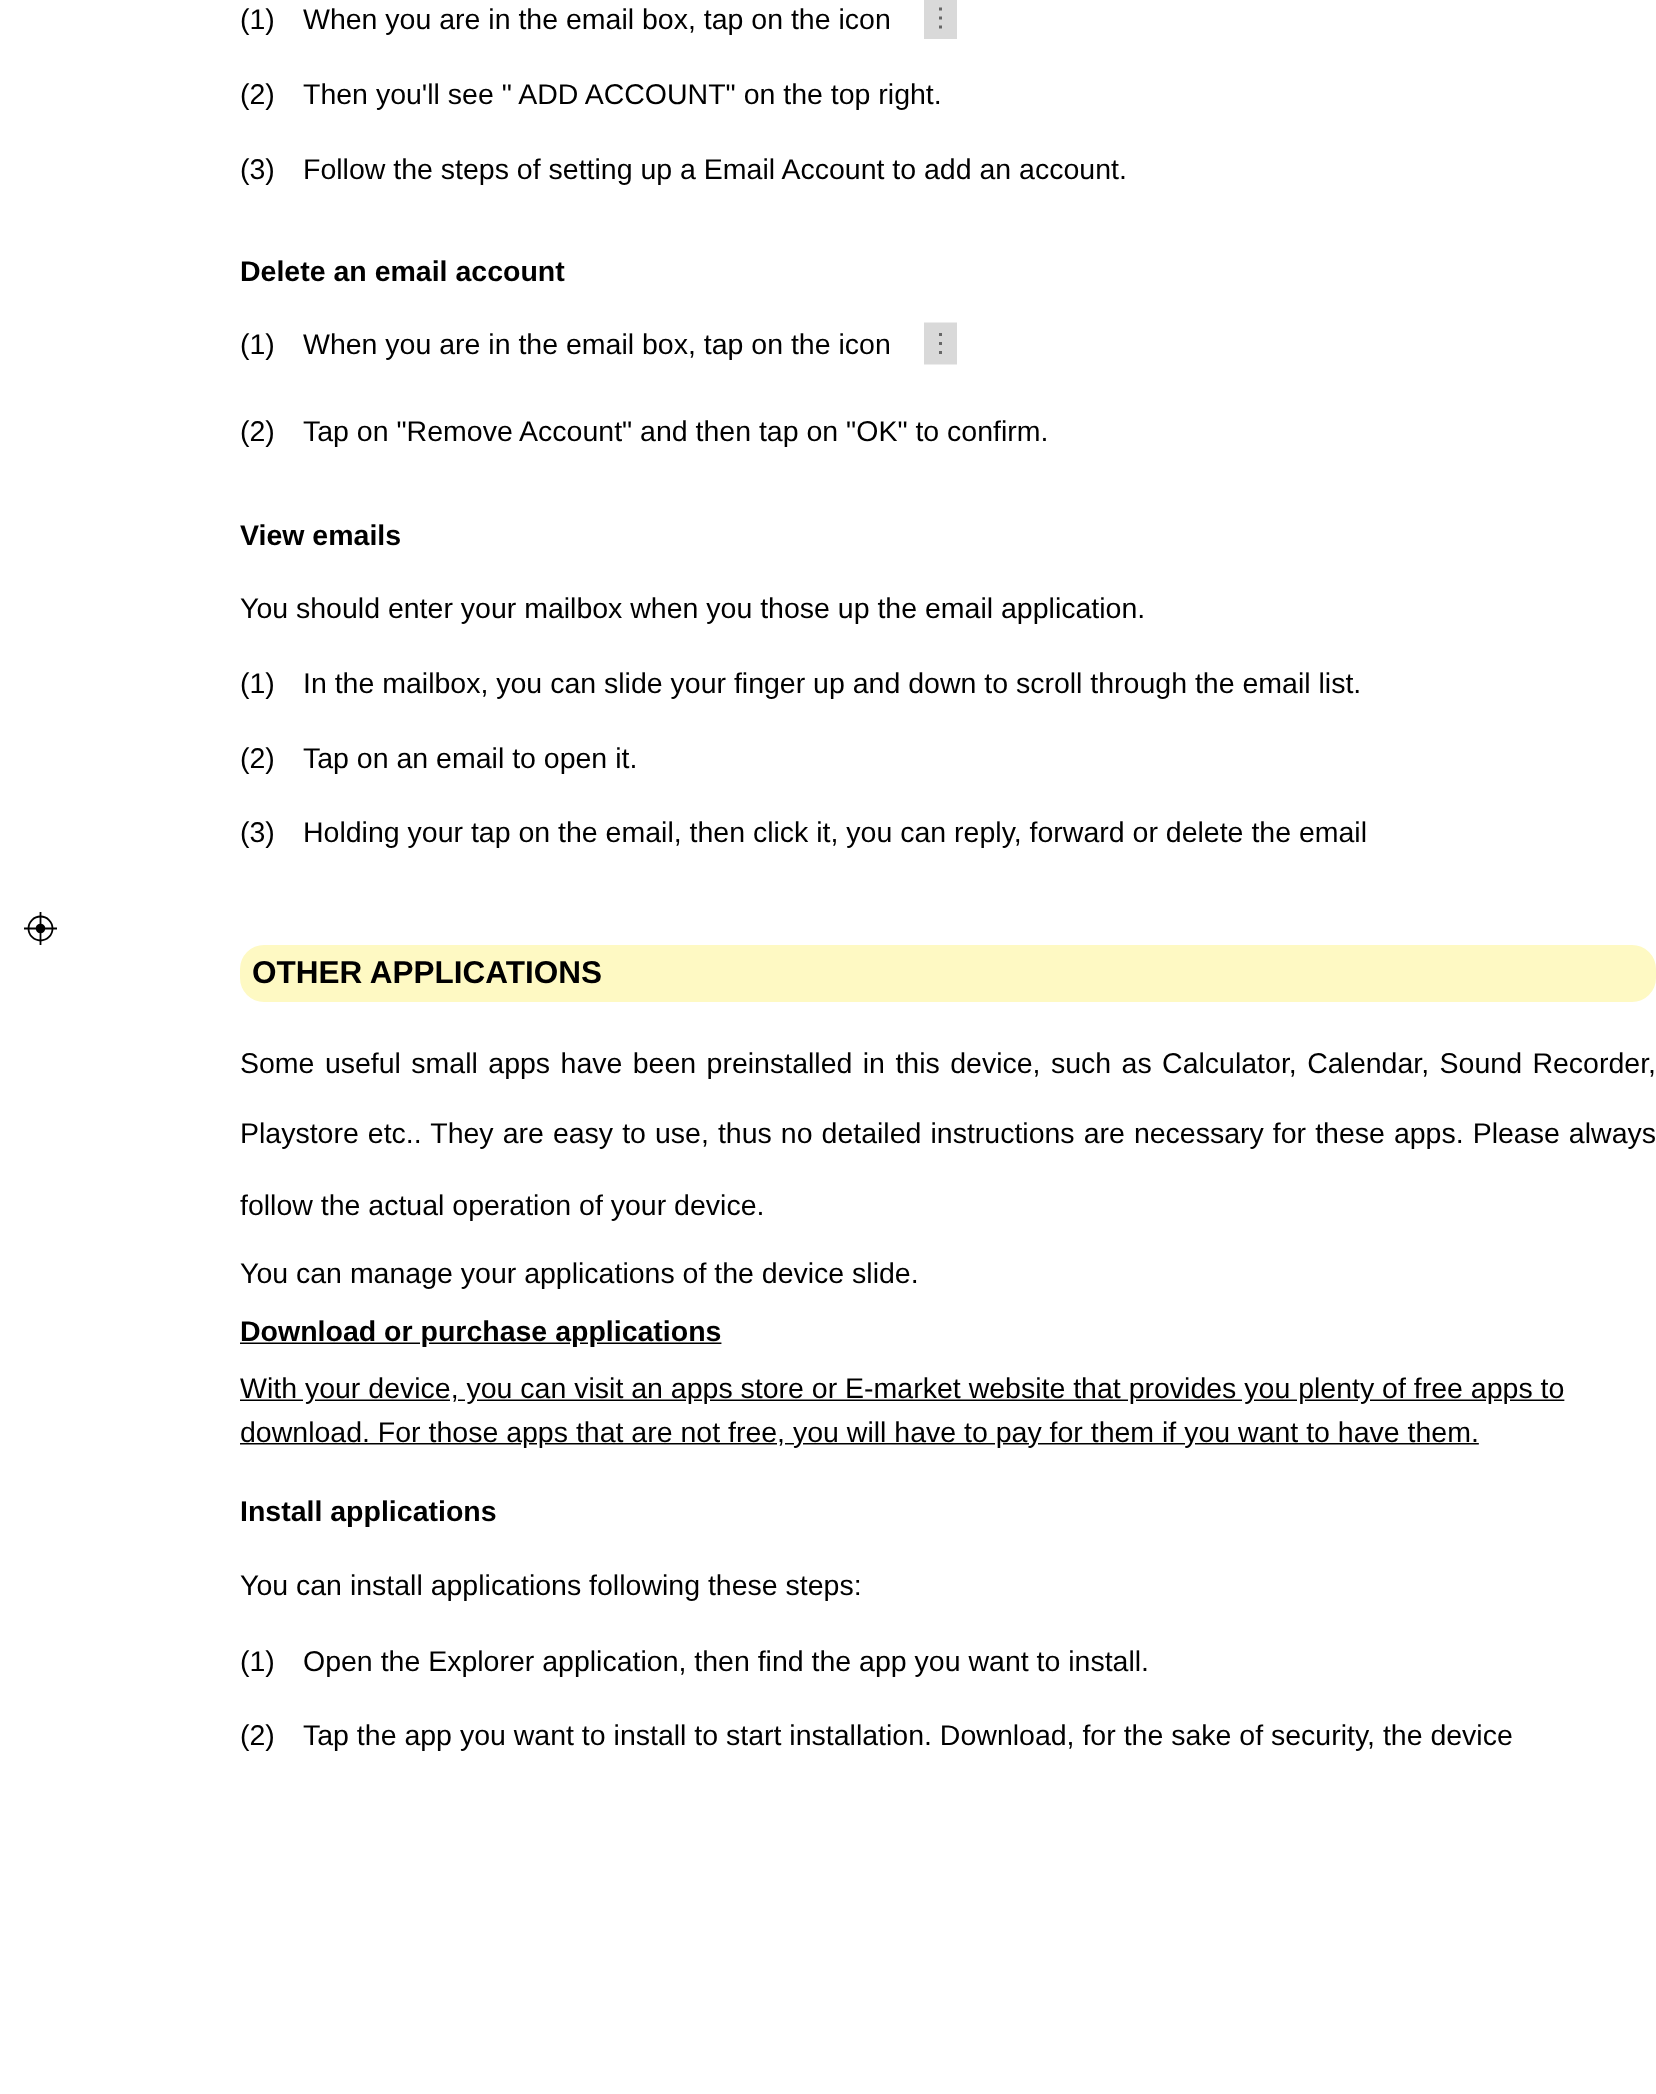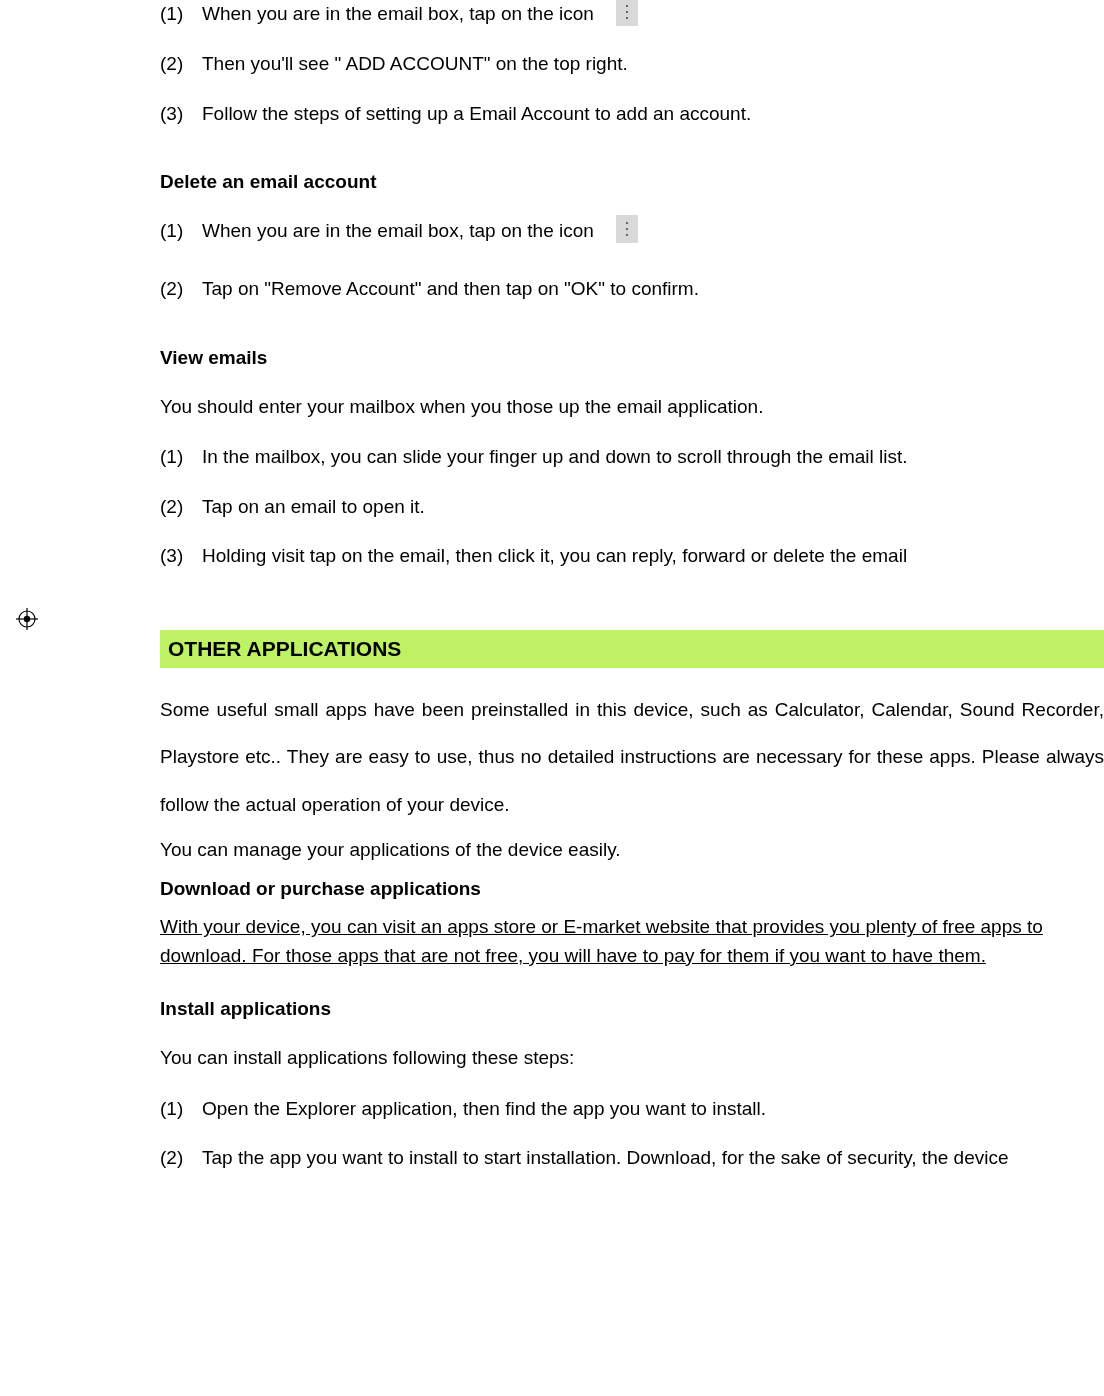--- a/index.html
+++ b/index.html
@@ -32,26 +32,27 @@
       align-items: center;
       flex-wrap: wrap;
       gap: 16px;
     }
     .heading-small {
       font-weight: bold;
       margin-top: 44px;
       margin-bottom: 24px;
     }
     .heading-bar {
-      background: #bef264;
+      background: #fef9c3;
       font-weight: bold;
       font-size: 21px;
       padding: 7px 8px;
       margin-top: 60px;
       margin-bottom: 18px;
+      border-radius: 16px;
     }
     .para {
       line-height: 1.5;
       margin-bottom: 10px;
     }
     .para-spaced {
       line-height: 2.5;
       margin-bottom: 8px;
     }
     .overflow-icon {
@@ -152,31 +153,31 @@
     </div>
     <div class="list-item">
       <div class="list-num">(2)</div>
       <div class="list-body">
           <span>Tap on an email to open it.</span>
         </div>
     </div>
     <div class="list-item">
       <div class="list-num">(3)</div>
       <div class="list-body">
-          <span>Holding visit tap on the email, then click it, you can reply, forward or delete the email</span>
+          <span>Holding your tap on the email, then click it, you can reply, forward or delete the email</span>
         </div>
     </div>
   </div>
 
   <div class="heading-bar">OTHER APPLICATIONS</div>
   <div class="para-spaced" style="text-align:justify;">Some useful small apps have been preinstalled in this device, such as Calculator, Calendar, Sound Recorder, Playstore etc.. They are easy to use, thus no detailed instructions are necessary for these apps. Please always follow the actual operation of your device.</div>
 
-  <div class="para">You can manage your applications of the device easily.</div>
+  <div class="para">You can manage your applications of the device slide.</div>
 
-  <div class="para" style="font-weight:bold;">Download or purchase applications</div>
+  <div class="para" style="font-weight:bold;text-decoration:underline;">Download or purchase applications</div>
   <div class="para" style="margin-bottom:28px;text-decoration:underline;">With your device, you can visit an apps store or E-market website that provides you plenty of free apps to download. For those apps that are not free, you will have to pay for them if you want to have them.</div>
 
   <div class="heading-small" style="margin-top:18px;">Install applications</div>
   <div class="para" style="margin-bottom:22px;">You can install applications following these steps:</div>
 
   <div>
     <div class="list-item">
       <div class="list-num">(1)</div>
       <div class="list-body">
           <span>Open the Explorer application, then find the app you want to install.</span>

